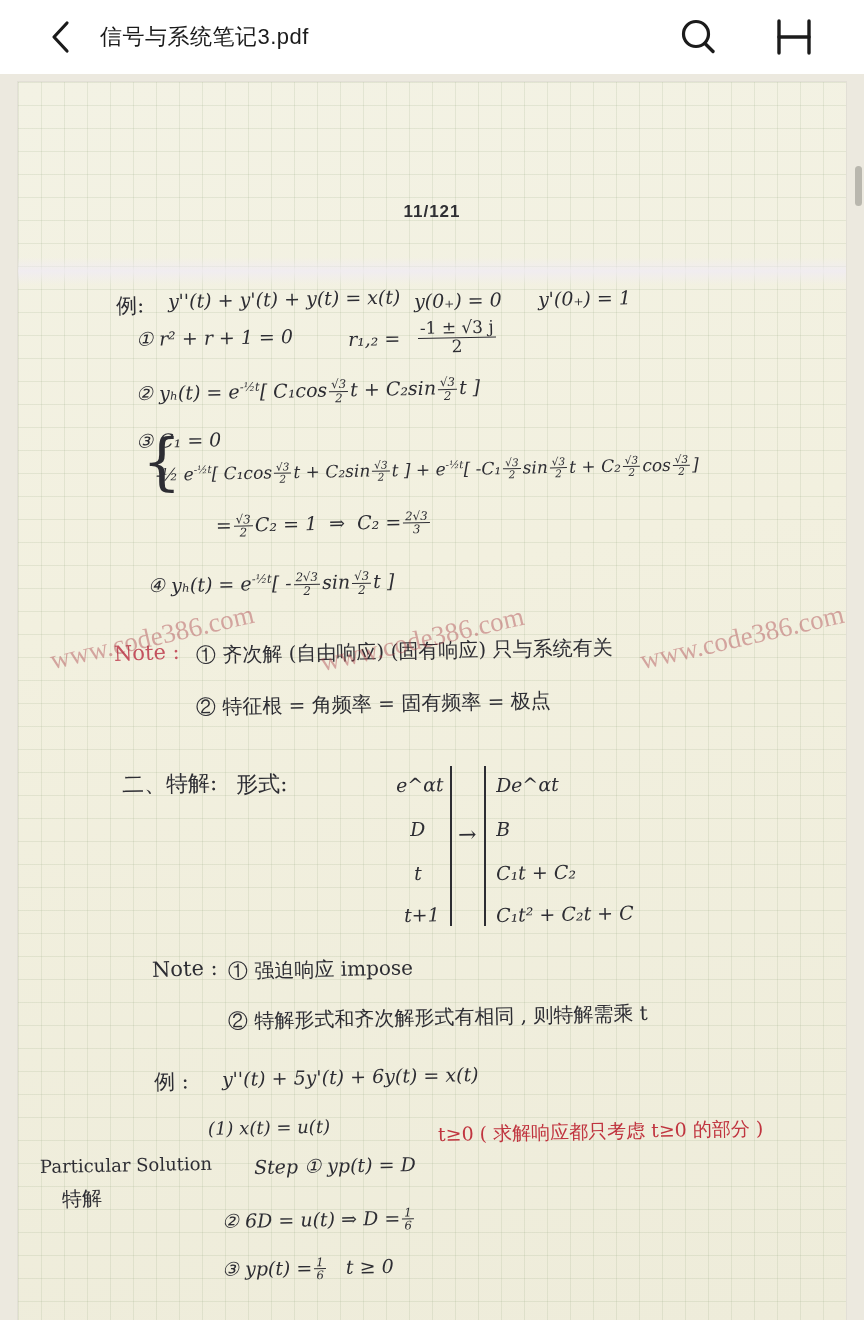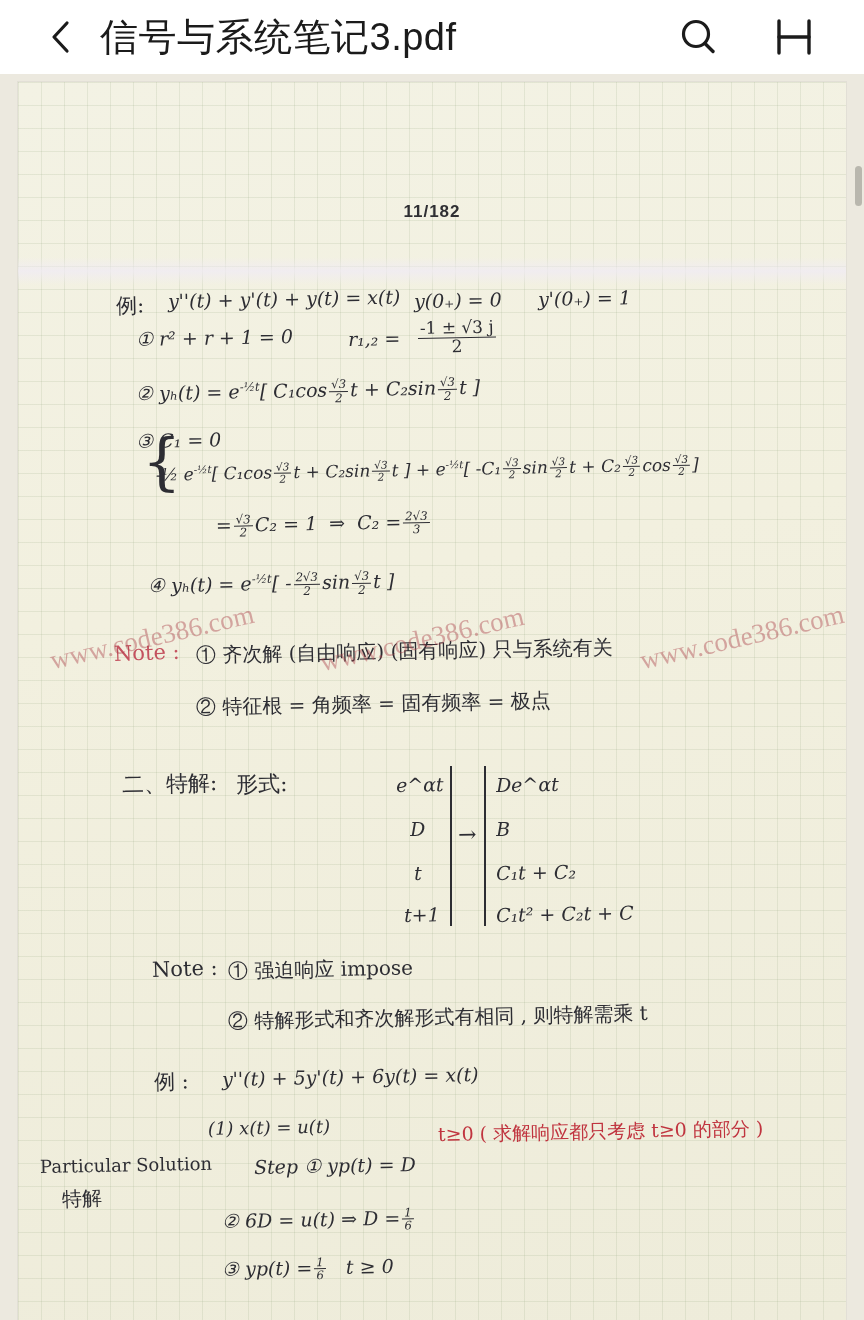--- a/index.html
+++ b/index.html
@@ -30,21 +30,21 @@
   .back-btn {
     width: 34px;
     height: 40px;
     display: flex;
     align-items: center;
     justify-content: center;
     cursor: pointer;
     flex: 0 0 auto;
   }
   .doc-title {
-    font-size: 38px;
+    font-size: 22px;
     color: #1b1b1b;
     margin-left: 22px;
     letter-spacing: 0.5px;
     white-space: nowrap;
     flex: 1 1 auto;
   }
   .top-actions {
     display: flex;
     align-items: center;
     gap: 52px;
@@ -192,21 +192,21 @@
       </svg>
     </div>
   </div>
 </div>
 
 <div class="viewer">
   <div class="paper">
 
     <div class="scan-band"></div>
 
-    <div class="page-number">11/182</div>
+    <div class="page-number">11/121</div>
 
     <div class="hand">
 
       <div class="hw big sk1" style="left:98px; top:210px;">例:</div>
       <div class="hw it sk1" style="left:150px; top:208px;">y''(t) + y'(t) + y(t) = x(t)</div>
       <div class="hw it sk1" style="left:396px; top:208px;">y(0₊) = 0</div>
       <div class="hw it sk1" style="left:520px; top:206px;">y'(0₊) = 1</div>
 
       <div class="hw it sk1" style="left:118px; top:246px;">① r² + r + 1 = 0</div>
       <div class="hw it sk1" style="left:330px; top:246px;">r₁,₂ =</div>

